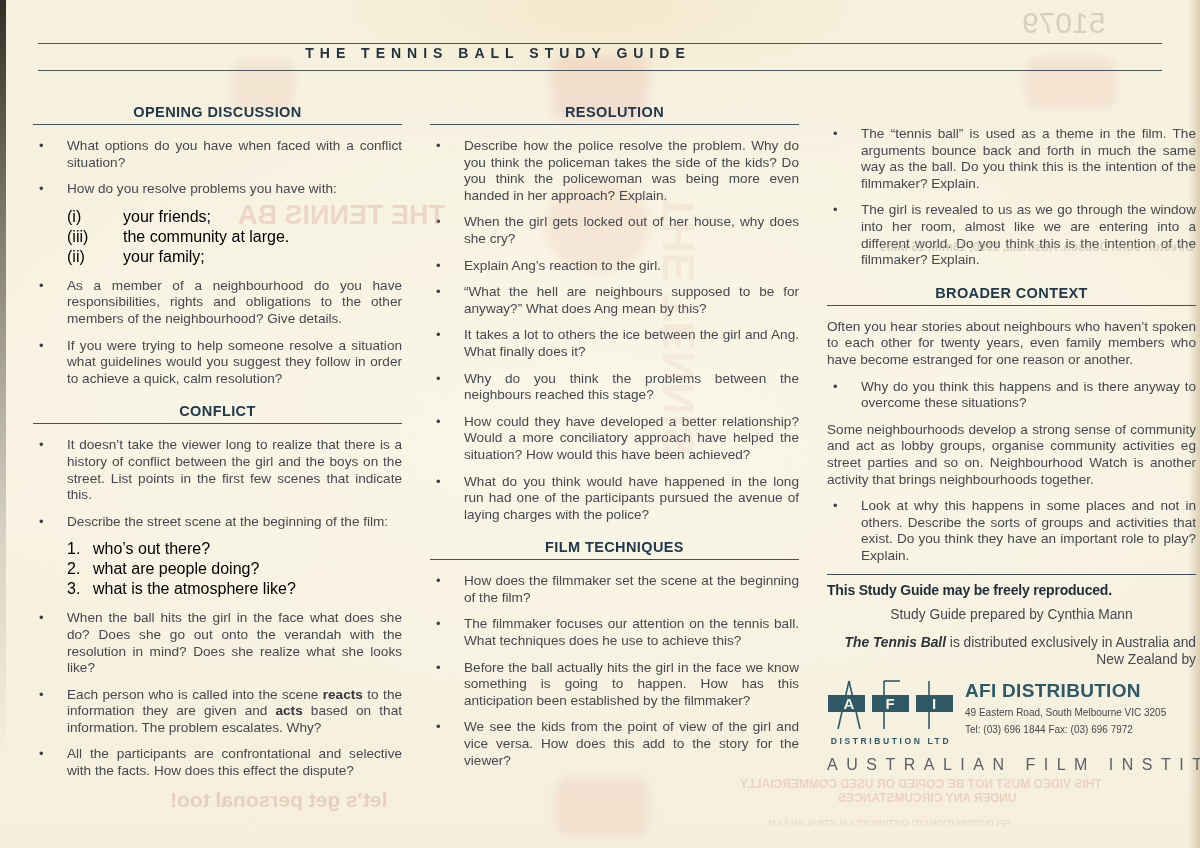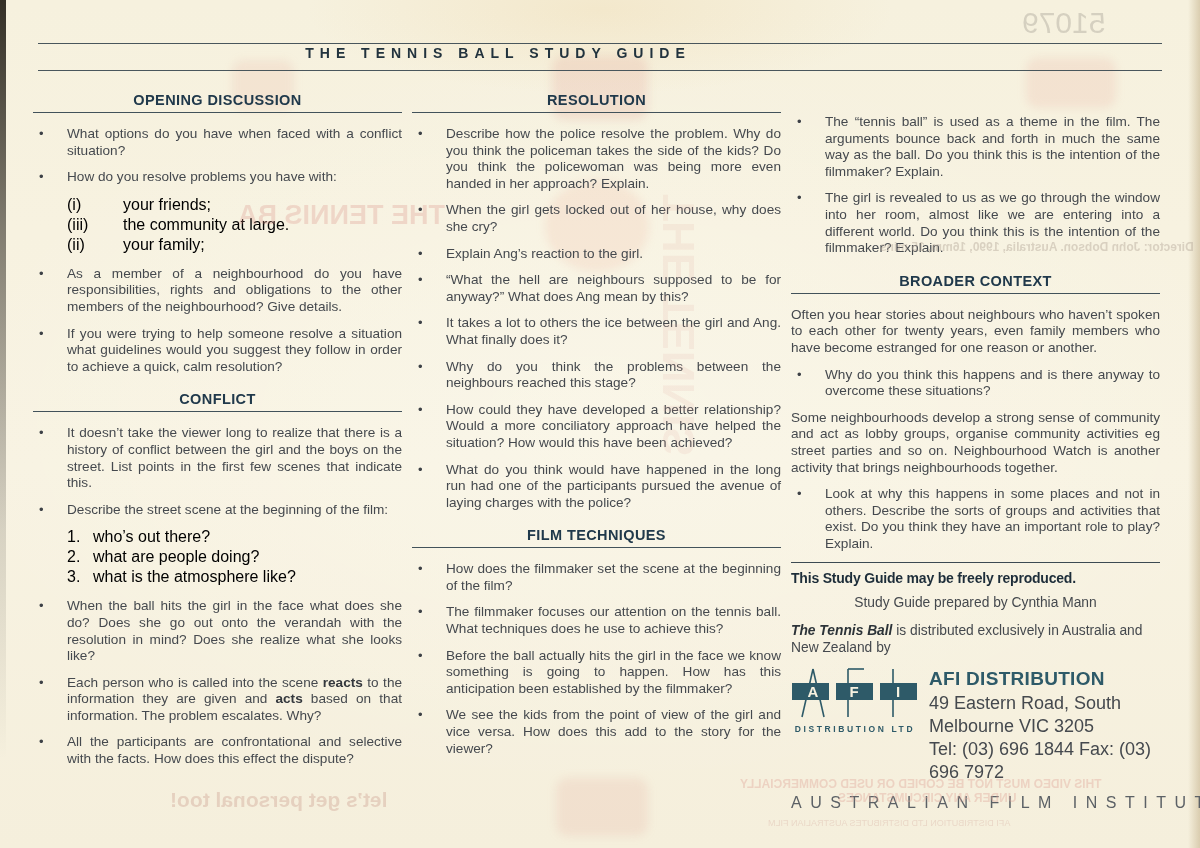--- a/index.html
+++ b/index.html
@@ -24,21 +24,21 @@
 
   
   .rule-top,.rule-mid{position:absolute;left:38px;width:1124px;height:0;border-top:1.6px solid #49565c;}
   .rule-top{top:43px}.rule-mid{top:70px}
   .doc-title{
     position:absolute;top:45px;left:0;width:996px;text-align:center;
     font-size:14px;font-weight:bold;letter-spacing:6px;color:#22333e;
   }
 
   
-  .columns{position:absolute;left:33px;top:84px;width:1134px;display:flex;gap:10px;}
+  .columns{position:absolute;left:33px;top:96px;width:1134px;display:flex;gap:28px;}
   .col{width:369px;flex:0 0 369px;}
   .col3-pad{padding-top:30px;}
 
   .sec-head{
     text-align:center;font-weight:bold;font-size:14.5px;letter-spacing:0.4px;
     color:#20394b;padding-bottom:4px;border-bottom:1.6px solid #42525a;
     margin:16px 0 13px 0;
   }
   .sec:first-child .sec-head{margin-top:8px;}
 
@@ -54,28 +54,28 @@
   .b{font-weight:bold;color:#34383d;}
 
   
   .footer{margin-top:6px;}
   .freely{
     border-top:1.6px solid #3c4a52;padding-top:7px;
     font-size:14px;font-weight:bold;color:#1d2d39;letter-spacing:-0.2px;
     text-align:left;margin-bottom:9px;
   }
   .prepared{text-align:center;font-size:13.8px;color:#45494e;margin-bottom:12px;}
-  .dist-line{text-align:left;font-size:13.8px;color:#45494e;margin-bottom:12px;line-height:17px;}
+  .dist-line{text-align:right;font-size:13.8px;color:#45494e;margin-bottom:12px;line-height:17px;}
   .dist-line .film{font-weight:bold;font-style:italic;color:#2c3338;}
   .afi-block{display:flex;align-items:flex-start;gap:10px;margin-bottom:10px;}
   .afi-logo-wrap{flex:0 0 128px;text-align:center;}
   .afi-caption{font-size:8.5px;font-weight:bold;letter-spacing:2.6px;color:#2e5a68;margin-top:2px;white-space:nowrap;}
   .afi-text{flex:1;}
   .afi-name{font-size:19px;font-weight:bold;color:#2e5a68;letter-spacing:0.3px;margin-bottom:2px;}
-  .afi-addr,.afi-tel{font-size:18px;color:#45494e;line-height:23px;}
+  .afi-addr,.afi-tel{font-size:10px;color:#45494e;line-height:17px;}
   .institute{
     font-size:16px;color:#5c6166;letter-spacing:8.5px;margin-top:6px;white-space:nowrap;
   }
 
   
   .ghost{position:absolute;white-space:nowrap;pointer-events:none;}
   .blob{position:absolute;pointer-events:none;filter:blur(4px);border-radius:12px;}
 </style>
 </head>
 <body>

